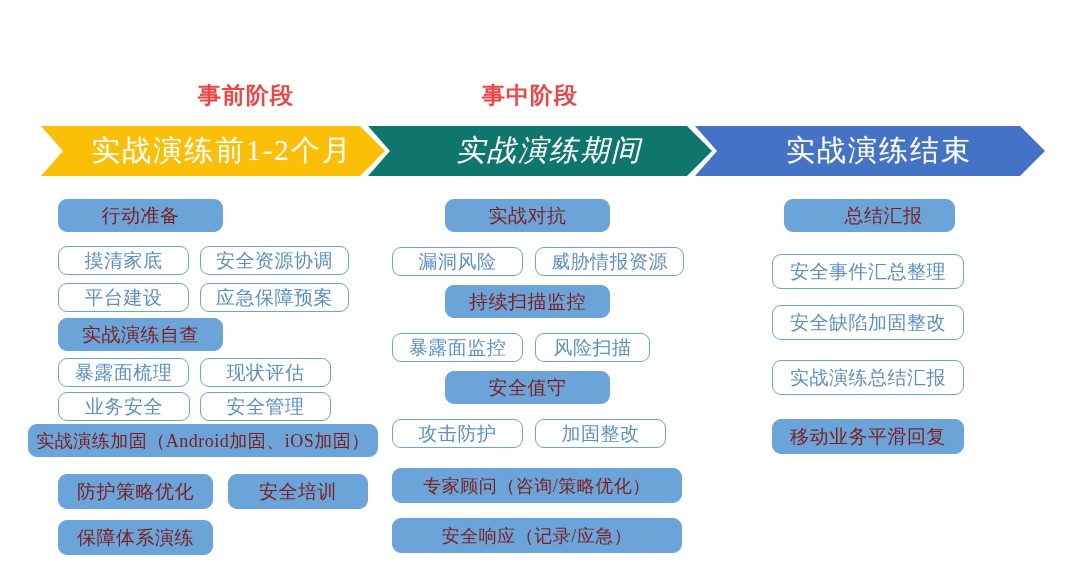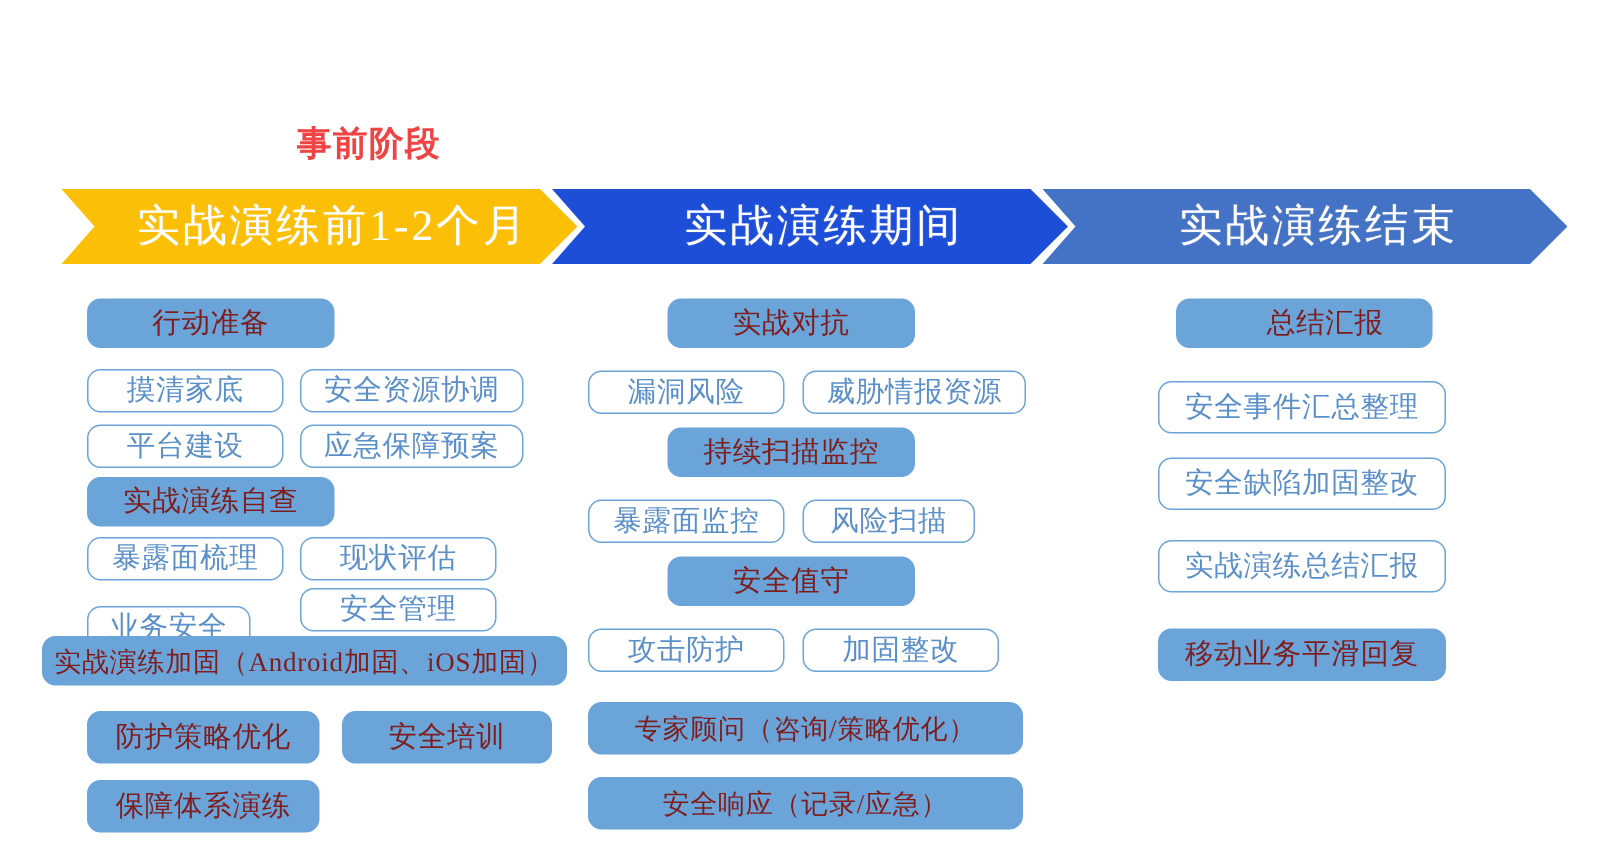--- a/index.html
+++ b/index.html
@@ -65,23 +65,24 @@
   .chev-1 {
     left: 41px;
     width: 344px;
     background: #FCBF07;
     -webkit-clip-path: polygon(0 0, 319px 0, 344px 50%, 319px 100%, 0 100%, 22px 50%);
     clip-path: polygon(0 0, 319px 0, 344px 50%, 319px 100%, 0 100%, 22px 50%);
   }
   .chev-2 {
     left: 368px;
     width: 344px;
-    background: #1d4ed8;
+    background: #0f766e;
     -webkit-clip-path: polygon(0 0, 319px 0, 344px 50%, 319px 100%, 0 100%, 22px 50%);
     clip-path: polygon(0 0, 319px 0, 344px 50%, 319px 100%, 0 100%, 22px 50%);
+    font-style: italic;
   }
   .chev-3 {
     left: 695px;
     width: 350px;
     background: #4472C4;
     -webkit-clip-path: polygon(0 0, 325px 0, 350px 50%, 325px 100%, 0 100%, 22px 50%);
     clip-path: polygon(0 0, 325px 0, 350px 50%, 325px 100%, 0 100%, 22px 50%);
   }
   .chev-1 .chev-text { padding-left: 18px; }
   .chev-2 .chev-text { padding-left: 18px; }
@@ -112,20 +113,21 @@
     border: 1.4px solid #6AA4D8;
   }
   .node.filled.wide-text { font-size: 18px; }
 </style>
 </head>
 <body>
 
 <div id="canvas">
 
   <div class="stage-label" style="left:246px">事前阶段</div>
+  <div class="stage-label" style="left:530px">事中阶段</div>
 
   <div class="banner-strip">
     <div class="chev chev-3">
       <span class="chev-text">实战演练结束</span>
     </div>
     <div class="chev chev-2">
       <span class="chev-text">实战演练期间</span>
     </div>
     <div class="chev chev-1">
       <span class="chev-text">实战演练前1-2个月</span>
@@ -150,21 +152,21 @@
       </div>
       <div class="node filled" style="left: 58px; top: 318px; width: 165px; height: 33px;">
         <span>实战演练自查</span>
       </div>
       <div class="node outline" style="left: 58px; top: 358px; width: 131px; height: 29px;">
         <span>暴露面梳理</span>
       </div>
       <div class="node outline" style="left: 200px; top: 358px; width: 131px; height: 29px;">
         <span>现状评估</span>
       </div>
-      <div class="node outline" style="left: 58px; top: 392px; width: 109px; height: 29px; margin-top: 12px;">
+      <div class="node outline" style="left: 58px; top: 392px; width: 132px; height: 29px;">
         <span>业务安全</span>
       </div>
       <div class="node outline" style="left: 200px; top: 392px; width: 131px; height: 29px;">
         <span>安全管理</span>
       </div>
       <div class="node filled wide-text" style="left: 28px; top: 424px; width: 350px; height: 33px;">
         <span>实战演练加固（Android加固、iOS加固）</span>
       </div>
       <div class="node filled" style="left: 58px; top: 474px; width: 155px; height: 35px;">
         <span>防护策略优化</span>

